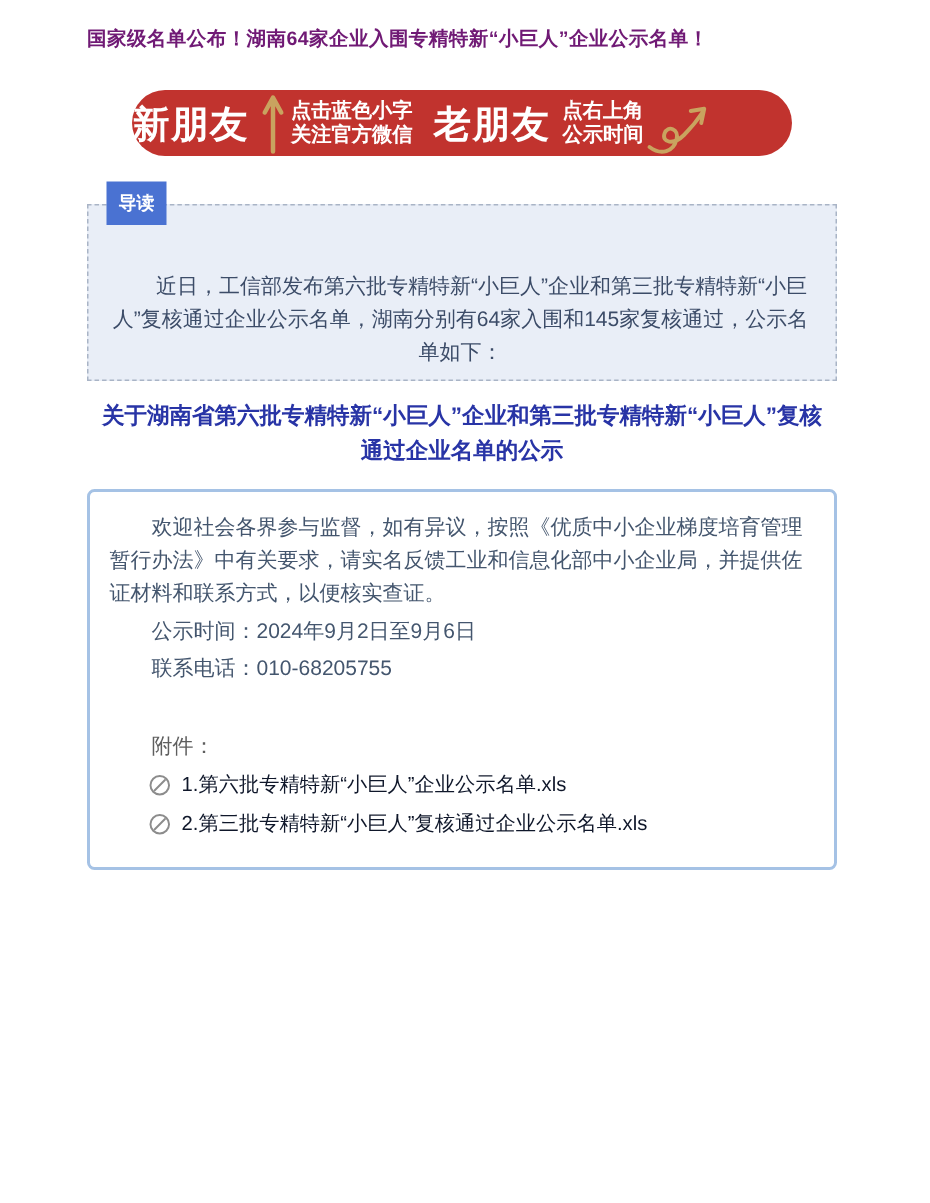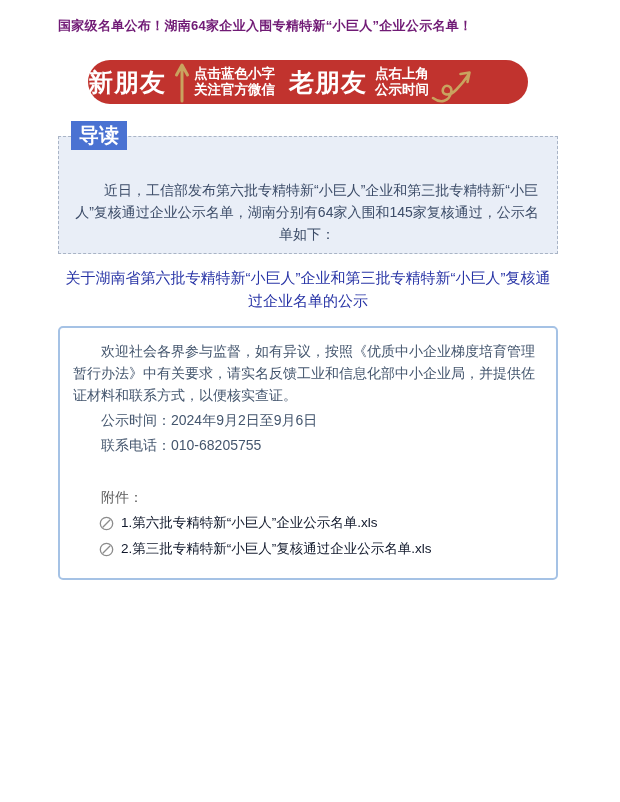--- a/index.html
+++ b/index.html
@@ -35,34 +35,34 @@
   .arrow-up { margin: 0 4px 0 8px; }
   .old-label { margin-left: 14px; }
   .old-tip { margin-left: 8px; }
   .arrow-swirl { margin-left: 2px; margin-top: 6px; }
 
   
   .intro { position: relative; margin-top: 32px; }
   .intro-label {
     position: absolute; top: -15px; left: 13px;
     background: #4a72d2; color: #ffffff;
-    font-size: 20px; font-weight: bold;
+    font-size: 12px; font-weight: bold;
     padding: 7px 8px; line-height: 15px; z-index: 2;
   }
   .intro-box {
     background: #e9eef7; border: 1px dashed #a9b4c6;
     padding: 42px 15px 8px 13px;
     font-size: 14px; color: #3c4c68; line-height: 22px; text-align: center;
   }
   .indent { text-indent: 2em; }
 
   
   .notice-title {
     margin: 12px 4px 0;
-    text-align: center; font-size: 15px; font-weight: normal;
+    text-align: center; font-size: 15px; font-weight: bold;
     color: #2834a6; line-height: 23px;
   }
 
   
   .notice-box {
     margin-top: 14px;
     border: 2px solid #a5c2e5; border-radius: 5px;
     background: #ffffff;
     padding: 12px 14px 12px 13px;
     font-size: 14px; color: #44566e; line-height: 22px;

